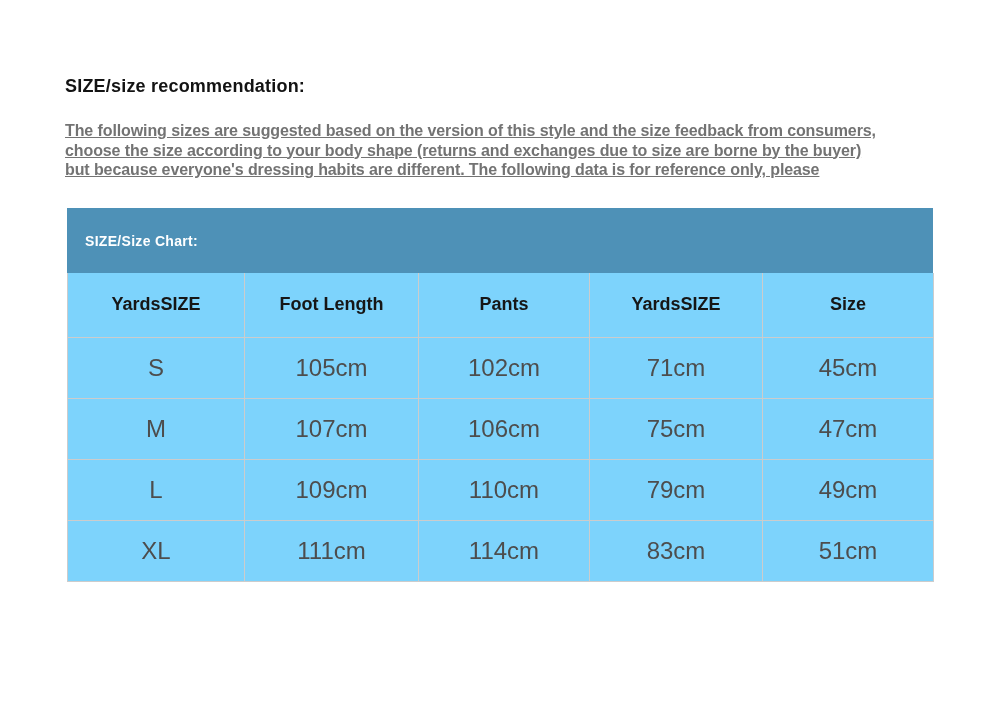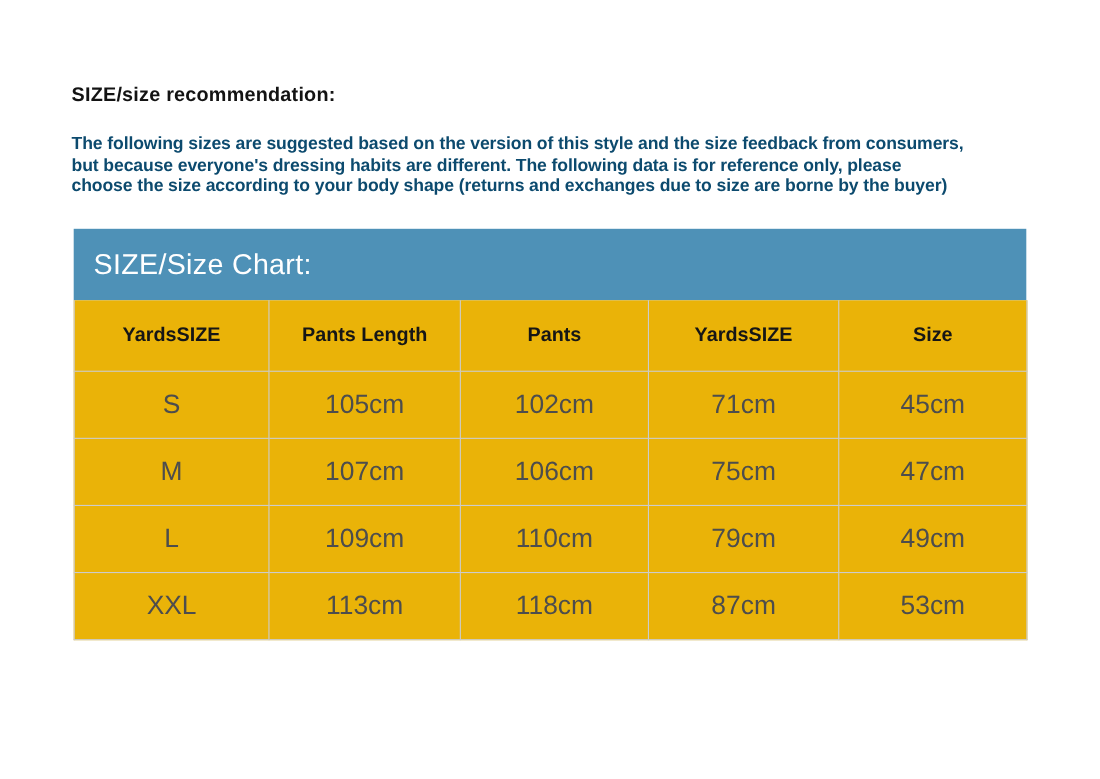--- a/index.html
+++ b/index.html
@@ -22,51 +22,52 @@
   .heading {
     font-size: 18px;
     font-weight: 700;
     color: #131313;
     letter-spacing: 0.2px;
   }
   .desc {
     margin-top: 24px;
     font-size: 16px;
     font-weight: 700;
-    color: #0c4a6e;
+    color: #737373;
     line-height: 19.5px;
     white-space: nowrap;
     letter-spacing: -0.1px;
+    text-decoration: underline;
   }
 
   .chart {
     position: absolute;
     left: 67px;
     top: 208px;
     width: 866px;
   }
   .title-bar {
     height: 65px;
     background: #4E91B7;
     display: flex;
     align-items: center;
   }
   .title-bar .title-text {
     color: #ffffff;
-    font-size: 26px;
-    font-weight: 400;
+    font-size: 14px;
+    font-weight: 700;
     margin-left: 18px;
     letter-spacing: 0.3px;
   }
 
   table.size-table {
     width: 866px;
     border-collapse: collapse;
     table-layout: fixed;
-    background: #eab308;
+    background: #7dd3fc;
   }
   table.size-table th {
     height: 64px;
     border: 1px solid #cccccc;
     border-top: none;
     font-size: 18px;
     font-weight: 700;
     color: #161616;
     text-align: center;
     vertical-align: middle;
@@ -85,42 +86,42 @@
 </style>
 </head>
 <body>
 
 <div class="page">
 
   <div class="intro">
     <div class="heading">SIZE/size recommendation:</div>
     <div class="desc">
       <div>The following sizes are suggested based on the version of this style and the size feedback from consumers,</div>
+      <div>choose the size according to your body shape (returns and exchanges due to size are borne by the buyer)</div>
       <div>but because everyone's dressing habits are different. The following data is for reference only, please</div>
-      <div>choose the size according to your body shape (returns and exchanges due to size are borne by the buyer)</div>
     </div>
   </div>
 
   <div class="chart">
     <div class="title-bar">
       <span class="title-text">SIZE/Size Chart:</span>
     </div>
 
     <table class="size-table">
       <colgroup>
         <col style="width:177px">
         <col style="width:174px">
         <col style="width:171px">
         <col style="width:173px">
         <col style="width:171px">
       </colgroup>
       <thead>
         <tr>
           <th>YardsSIZE</th>
-          <th>Pants Length</th>
+          <th>Foot Length</th>
           <th>Pants</th>
           <th>YardsSIZE</th>
           <th>Size</th>
         </tr>
       </thead>
       <tbody>
         <tr>
           <td>S</td>
           <td>105cm</td>
           <td>102cm</td>
@@ -135,23 +136,23 @@
           <td>47cm</td>
         </tr>
         <tr>
           <td>L</td>
           <td>109cm</td>
           <td>110cm</td>
           <td>79cm</td>
           <td>49cm</td>
         </tr>
         <tr>
-          <td>XXL</td>
-          <td>113cm</td>
-          <td>118cm</td>
-          <td>87cm</td>
-          <td>53cm</td>
+          <td>XL</td>
+          <td>111cm</td>
+          <td>114cm</td>
+          <td>83cm</td>
+          <td>51cm</td>
         </tr>
       </tbody>
     </table>
   </div>
 
 </div>
 
 </body></html>

